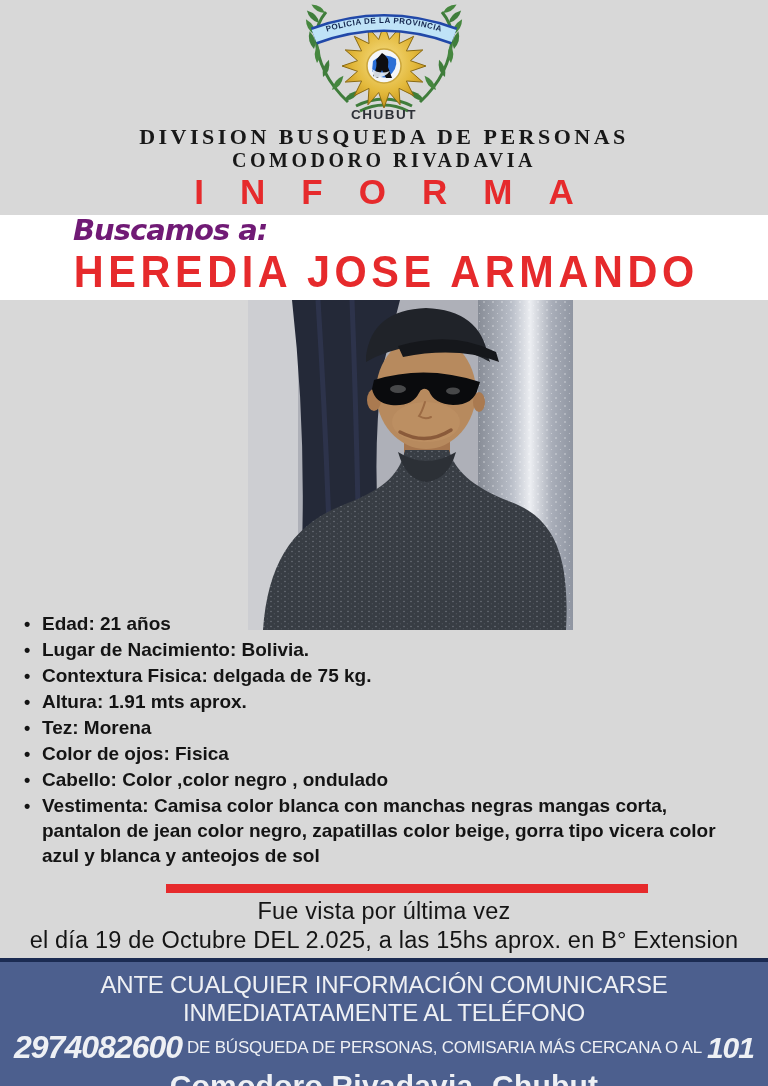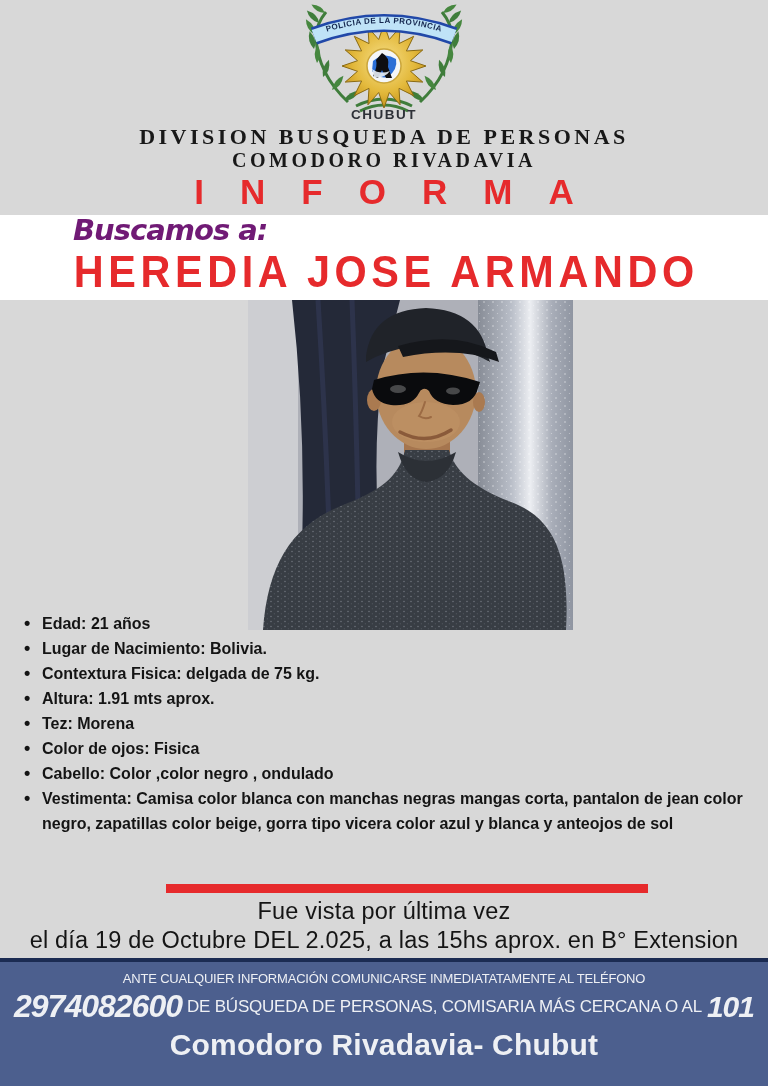--- a/index.html
+++ b/index.html
@@ -23,33 +23,33 @@
   .white-band{position:absolute;top:215px;left:0;width:100%;height:85px;background:var(--band_white);}
   .buscamos{position:absolute;top:213px;left:44px;font-style:italic;font-weight:700;
     font-size:29px;color:#701a75;font-family:"DejaVu Sans",sans-serif;letter-spacing:-1px;margin-left:29px;}
   .person-name{position:absolute;top:246px;left:0;width:100%;text-align:center;
     color:var(--accent_red);font-size:45px;font-weight:800;letter-spacing:5px;text-indent:5px;
     transform:scaleX(0.92);transform-origin:center;white-space:nowrap;}
 
   .photo{position:absolute;top:300px;left:248px;width:325px;height:330px;}
 
   .details{position:absolute;top:611px;left:24px;width:724px;color:var(--text_dark);}
-  .detail-row{display:flex;line-height:25px;font-size:16px;font-weight:700;
+  .detail-row{display:flex;line-height:25px;font-size:19px;font-weight:700;
     font-family:"Liberation Sans",sans-serif;}
   .bullet{flex:0 0 18px;}
   .bullet::before{content:"\2022";font-size:18px;}
   .detail-text{flex:1;}
 
   .red-divider{position:absolute;top:884px;left:166px;width:482px;height:9px;background:var(--accent_red);}
   .last-seen{position:absolute;top:897px;left:0;width:100%;text-align:center;color:#151515;
     font-size:23.5px;line-height:29px;letter-spacing:0.2px;}
 
   .footer{position:absolute;top:958px;left:0;width:100%;height:128px;
     background:var(--footer_blue);border-top:4px solid var(--footer_border);color:#eef0f4;}
-  .footer-line1{margin-top:9px;text-align:center;font-size:13px;letter-spacing:-0.2px;}
+  .footer-line1{margin-top:9px;text-align:center;font-size:24px;letter-spacing:-0.2px;}
   .footer-line2{display:flex;align-items:center;justify-content:space-between;
     padding:0 14px;margin-top:2px;}
   .footer-phone{font-size:32px;font-weight:700;font-style:italic;letter-spacing:-1px;white-space:nowrap;}
   .footer-mid{font-size:17px;letter-spacing:-0.2px;text-align:center;flex:1;padding:0 4px;}
   .footer-emergency{font-size:30px;font-weight:700;font-style:italic;letter-spacing:-1px;white-space:nowrap;}
   .footer-city{text-align:center;font-size:30px;font-weight:700;margin-top:3px;letter-spacing:0.2px;}
 </style>
 </head>
 <body>
 

